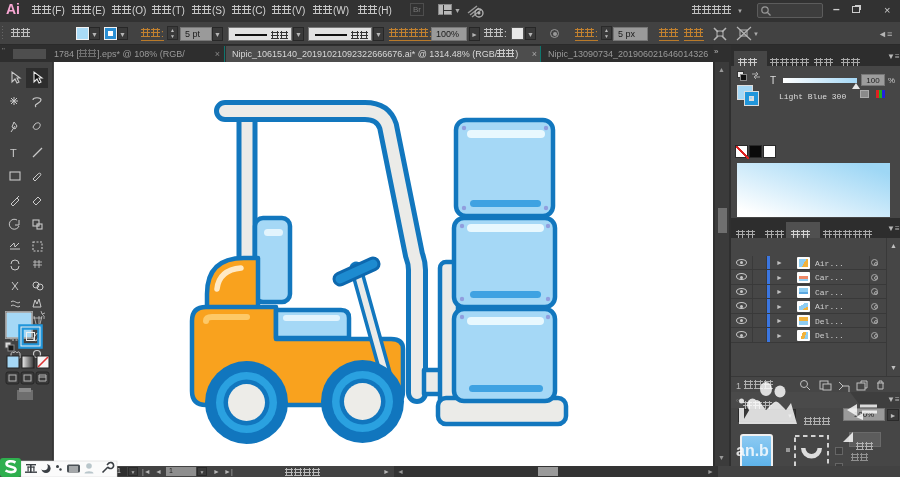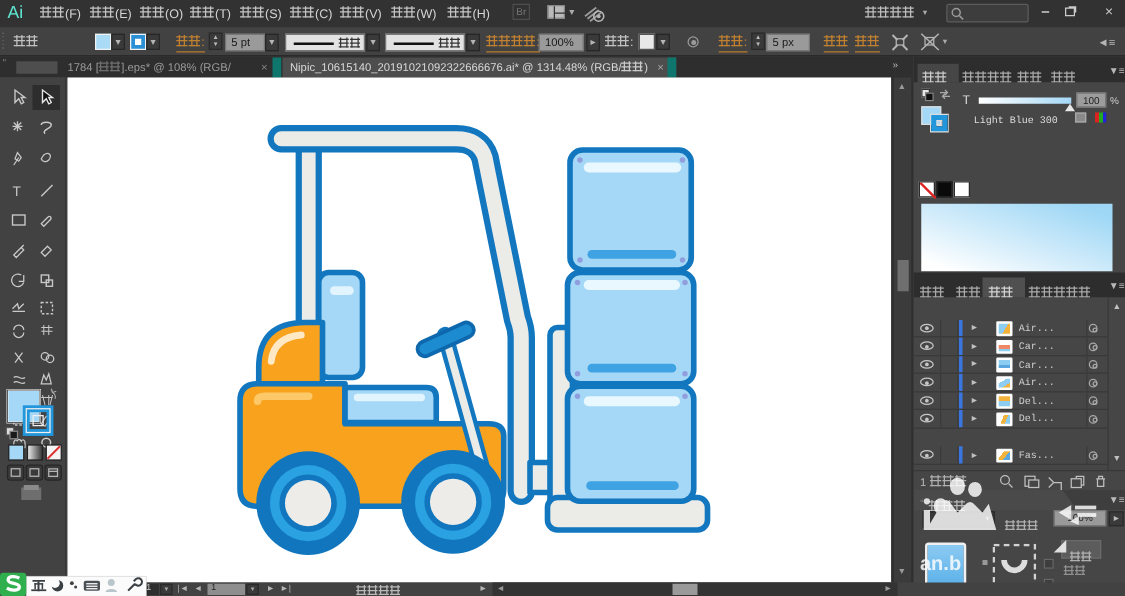--- a/index.html
+++ b/index.html
@@ -11,21 +11,21 @@
 #menubar{left:0;top:0;width:900px;height:22px;background:#323232;color:#d4d4d4;font-size:10px}
 #menubar .mi{position:absolute;top:5px}
 
 #ctrl{left:0;top:22px;width:900px;height:23px;background:#424242;border-bottom:1px solid #2a2a2a;color:#cfcfcf;font-size:10px}
 .dd{position:absolute;top:5px;height:14px;width:11px;background:#3a3a3a;border:1px solid #272727;color:#b5b5b5;font-size:7px;text-align:center;line-height:13px}
 .org{color:#d0882e}
 .gf{position:absolute;top:5px;height:14px;background:#9a9a9a;border:1px solid #777;color:#1a1a1a;font-size:9px;line-height:12px;padding-left:4px}
 .wf{position:absolute;top:5px;height:14px;background:#e2e2e2;border:1px solid #777}
 
 #tabbar{left:0;top:45px;width:727px;height:17px;background:#2e2e2e;color:#9a9a9a;font-size:9px}
-.tab{position:absolute;top:1px;height:16px;line-height:16px;padding:0 6px;border-right:7px solid #0f766e;overflow:hidden;white-space:nowrap}
+.tab{position:absolute;top:1px;height:16px;line-height:16px;padding:0 6px;border-right:1px solid #0f766e;overflow:hidden;white-space:nowrap}
 .tab.act{background:#4d4d4d;color:#d8d8d8}
 
 #tools{left:0;top:62px;width:53px;height:400px;background:#424242;border-right:1px solid #363636}
 
 #canvas{left:54px;top:62px;width:659px;height:404px;background:#fff;overflow:hidden}
 
 #vsb{left:713px;top:45px;width:18px;height:421px;background:#2f2f2f}
 
 #dock{left:731px;top:45px;width:169px;height:432px;background:#464646}
 
@@ -37,21 +37,21 @@
 .eye:after{content:"";position:absolute;left:3px;top:1.5px;width:3px;height:3px;background:#c6c6c6;border-radius:50%}
 .larr{position:absolute;left:45px;top:3.5px;color:#c0c0c0;font-size:7px}
 .lthumb{position:absolute;left:66px;top:1.5px;width:13px;height:11.5px;background:#fdfdfd;border-radius:1px}
 .lthumb i{position:absolute;left:2px;top:2px;width:9px;height:7.5px}
 .llab{position:absolute;left:84px;top:3px;font:8px "Liberation Mono",monospace;color:#cfcfcf}
 .ltgt{position:absolute;left:140px;top:3.5px;width:7px;height:7px;border:1px solid #a8a8a8;border-radius:50%}
 .ltgt:after{content:"";position:absolute;left:1.5px;top:1.5px;width:2px;height:2px;border:1px solid #a8a8a8;border-radius:50%}
 </style></head><body>
 <div id="app">
   <div class="a" id="menubar">
-    <span class="a" style="left:6px;top:1px;color:#5eead4;font-size:14px;font-weight:normal">Ai</span>
+    <span class="a" style="left:6px;top:1px;color:#f9a8d4;font-size:14px;font-weight:bold">Ai</span>
     <span class="mi" style="left:32px"><i class="c s9"></i><i class="c s9"></i>(F)</span>
     <span class="mi" style="left:72px"><i class="c s9"></i><i class="c s9"></i>(E)</span>
     <span class="mi" style="left:112px"><i class="c s9"></i><i class="c s9"></i>(O)</span>
     <span class="mi" style="left:152px"><i class="c s9"></i><i class="c s9"></i>(T)</span>
     <span class="mi" style="left:192px"><i class="c s9"></i><i class="c s9"></i>(S)</span>
     <span class="mi" style="left:232px"><i class="c s9"></i><i class="c s9"></i>(C)</span>
     <span class="mi" style="left:272px"><i class="c s9"></i><i class="c s9"></i>(V)</span>
     <span class="mi" style="left:313px"><i class="c s9"></i><i class="c s9"></i>(W)</span>
     <span class="mi" style="left:358px"><i class="c s9"></i><i class="c s9"></i>(H)</span>
     <span class="a" style="left:410px;top:3px;width:14px;height:13px;border:1px solid #4e4e4e;color:#777;font-size:8px;text-align:center;line-height:12px">Br</span>
@@ -123,20 +123,21 @@
         <path d="M1,1 l14,13 m0,-13 L1,14" stroke="#b5b5b5" stroke-width="1.2"></path>
       </svg>
     <span class="a" style="left:753px;top:9px;color:#aaa;font-size:6px">▼</span>
     <span class="a" style="left:878px;top:7px;color:#b5b5b5;font-size:9px">◄≡</span>
   </div>
   <div class="a" id="tabbar">
     <span class="a" style="left:2px;top:1px;color:#888;font-size:8px">"</span>
     <span class="a" style="left:13px;top:4px;width:33px;height:10px;background:#4e4e4e"></span>
     <span class="tab" style="left:48px;width:177px">1784 [<i class="c s8" style="opacity:.6"></i><i class="c s8" style="opacity:.6"></i>].eps* @ 108% (RGB/<span style="position:absolute;right:4px;color:#888">×</span></span>
     <span class="tab act" style="left:226px;width:315px">Nipic_10615140_20191021092322666676.ai* @ 1314.48% (RGB/<i class="c s8"></i><i class="c s8"></i>)<span style="position:absolute;right:3px;color:#aaa">×</span></span>
+    <span class="tab" style="left:542px;width:185px;border-right:none">Nipic_13090734_201906021646014326</span>
   </div>
   <div class="a" id="tools">
   <svg width="53" height="404" viewBox="0 0 53 404" id="toolsvg">
     <rect x="26" y="6" width="22" height="20" fill="#2d2d2d"></rect>
     <g stroke="#c9c9c9" fill="none" stroke-width="1.1">
       <path d="M12,10 l0,10 3,-3 2,4 2,-1 -2,-4 3,0 z" fill="#424242"></path>
       <path d="M34,10 l0,10 3,-3 2,4 2,-1 -2,-4 3,0 z" fill="#101010" stroke="#e8e8e8"></path>
       <path d="M11,36 l6,6 m0,-6 l-6,6 m3,-7 l0,8 m-4,-4 l8,0" stroke-width="1"></path>
       <path d="M33,38 c0,-3 8,-3 8,0 c0,3 -8,4 -5,7" stroke-width="1.2"></path>
       <path d="M14,60 l3,4 -2,3 -3,-2 z M15,64 l-4,6" stroke-width="1"></path>
@@ -367,29 +368,20 @@
         </div>
       <div class="lrow" style="top:90px">
           <span class="eye"></span>
           <span class="larr">►</span>
           <span class="lthumb">
             <i style="background:linear-gradient(110deg,#fff 0 35%,#f2b23c 35% 65%,#8ecdf2 65%)"></i>
           </span>
           <span class="llab">Del...</span>
           <span class="ltgt"></span>
         </div>
-      <div class="lrow" style="top:119px">
-          <span class="eye"></span>
-          <span class="larr">►</span>
-          <span class="lthumb">
-            <i style="background:linear-gradient(130deg,#fff 0 30%,#f2b23c 30% 60%,#5aa7e0 60%)"></i>
-          </span>
-          <span class="llab">Fas...</span>
-          <span class="ltgt"></span>
-        </div>
       <div class="a" style="left:155px;top:0;width:14px;height:138px;border-left:1px solid #393939">
         <span class="a" style="left:3px;top:4px;color:#c0c0c0;font-size:7px">▲</span>
         <span class="a" style="left:3px;top:126px;color:#c0c0c0;font-size:7px">▼</span>
       </div>
     </div>
     <div class="a" id="lbar" style="left:0;top:331px;width:169px;height:16px;background:#464646;border-top:1px solid #383838;color:#bbb">
       <span class="a" style="left:5px;top:3px;font-size:9px">1 <i class="c s9"></i><i class="c s9"></i><i class="c s9"></i></span>
       <svg class="a" style="left:64px;top:2px" width="100" height="13" viewBox="0 0 100 13">
         <g stroke="#c0c0c0" fill="none" stroke-width="1">
           <circle cx="9" cy="5" r="3.5"></circle>

